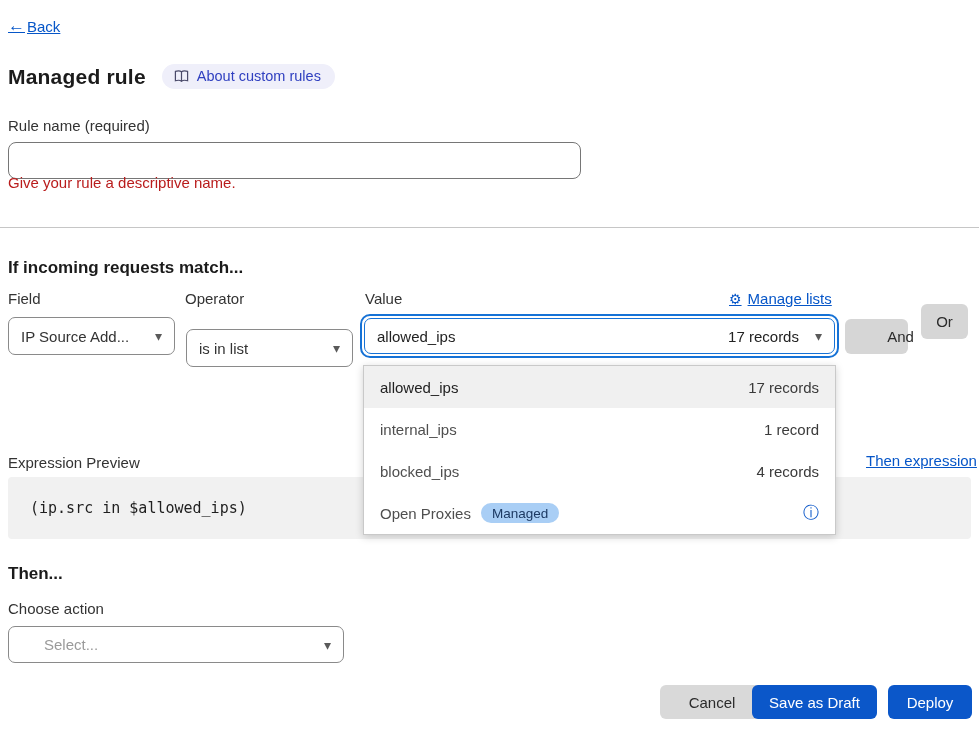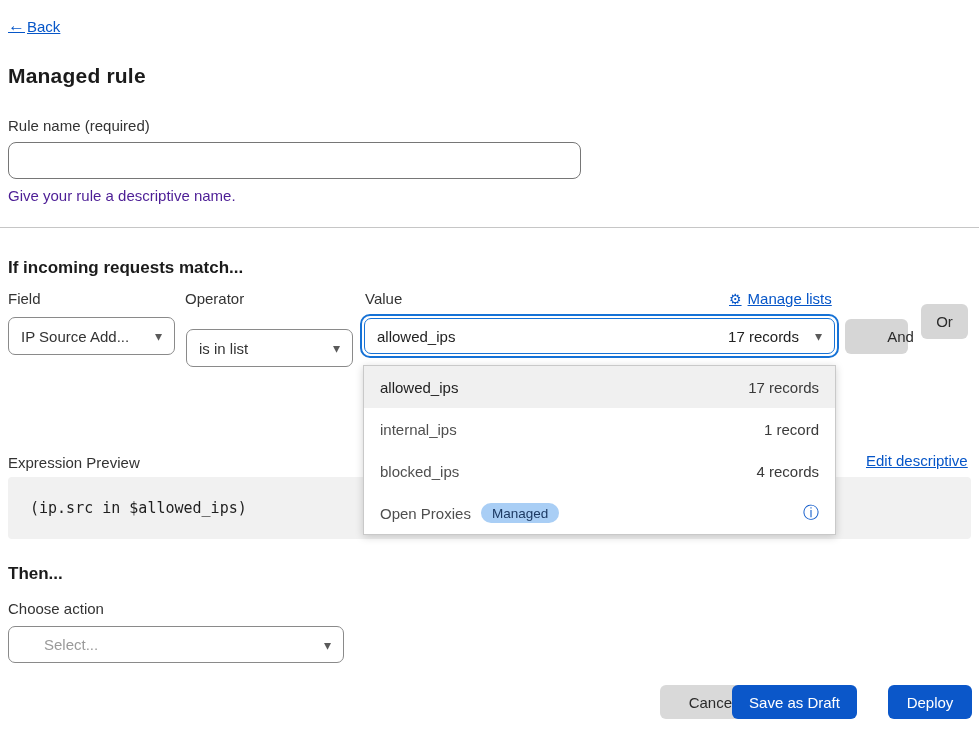--- a/index.html
+++ b/index.html
@@ -29,21 +29,21 @@
     color: #3040c0; font-size: 14.5px; cursor: pointer;
   }
 
   
   .field-label { font-size: 15px; color: #333; }
   .rule-name-input {
     left: 8px; top: 142px; width: 573px; height: 37px;
     border: 1px solid #767676; border-radius: 8px; background: #fff;
     font-size: 15px; padding: 0 12px; font-family: "Liberation Sans", sans-serif;
   }
-  .helper-text { left: 8px; top: 187px; font-size: 15px; color: #4c1d95; }
+  .helper-text { left: 8px; top: 174px; font-size: 15px; color: #b91c1c; }
 
   .divider { left: 0; top: 227px; width: 979px; height: 1px; background: #c6c6c6; }
 
   .section-heading { font-size: 17px; font-weight: bold; color: #1b1b1b; }
 
   
   .select {
     display: flex; align-items: center; justify-content: space-between;
     border: 1px solid #8a8a8a; border-radius: 7px; background: #fff;
     height: 38px; padding: 0 12px; font-size: 15px; color: #333; cursor: pointer;
@@ -111,37 +111,44 @@
   .placeholder-text { color: #9a9a9a; }
 
   
   .blue-btn {
     background: #0b57c9; border: none; border-radius: 6px;
     color: #fff; font-size: 15px; cursor: pointer;
     display: flex; align-items: center; justify-content: center;
     font-family: "Liberation Sans", sans-serif;
   }
   .cancel-btn { left: 660px; top: 685px; width: 104px; height: 34px; }
-  .save-draft-btn { left: 732px; top: 685px; width: 125px; height: 34px; }
+  .save-draft-btn { left: 752px; top: 685px; width: 125px; height: 34px; }
   .deploy-btn { left: 888px; top: 685px; width: 84px; height: 34px; }
 
   .book-icon-svg { width: 15px; height: 15px; display: block; }
 </style>
 </head>
 <body>
 
 <div class="page">
 
   <a class="abs back-link link">
     <span class="back-arrow">←</span>
       <span>Back</span>
   </a>
 
   <div class="abs title-row">
     <h1 class="page-title">Managed rule</h1>
+    <span class="about-badge">
+      <svg class="book-icon-svg" viewBox="0 0 16 16" fill="none" stroke="#4a4a6a" stroke-width="1.3">
+        <path d="M8 3 C6.5 1.8 4 1.8 1.5 2.5 L1.5 12.5 C4 11.8 6.5 11.8 8 13 C9.5 11.8 12 11.8 14.5 12.5 L14.5 2.5 C12 1.8 9.5 1.8 8 3 Z"></path>
+        <line x1="8" y1="3" x2="8" y2="13"></line>
+      </svg>
+      <span>About custom rules</span>
+    </span>
   </div>
 
   <label class="abs field-label" style="left:8px; top:117px;">Rule name (required)</label>
   <input class="abs rule-name-input" type="text" value="" style="">
   <div class="abs helper-text">Give your rule a descriptive name.</div>
 
   <div class="abs divider"></div>
 
   <h2 class="abs section-heading" style="left:8px; top:258px;">If incoming requests match...</h2>
 
@@ -171,21 +178,21 @@
         <span>17 records</span>
         <span class="caret">▾</span>
       </span>
     </div>
   </div>
 
   <button class="abs gray-btn and-btn">And</button>
   <button class="abs gray-btn or-btn">Or</button>
 
   <div class="abs field-label expr-label">Expression Preview</div>
-  <a class="abs edit-expression link">Edit descriptive</a>
+  <a class="abs edit-expression link">Then expression</a>
   <div class="abs expr-box">
     <code class="expr-code">(ip.src in $allowed_ips)</code>
   </div>
 
   <div class="abs list-dropdown">
     <div class="list-row highlighted">
       <span class="row-name">allowed_ips</span>
       <span class="row-meta">17 records</span>
     </div>
     <div class="list-row">

